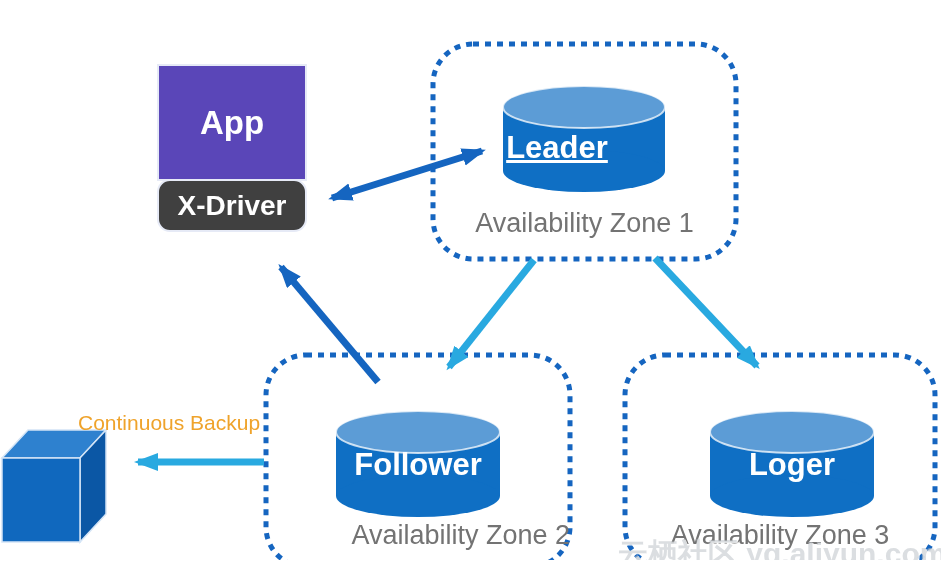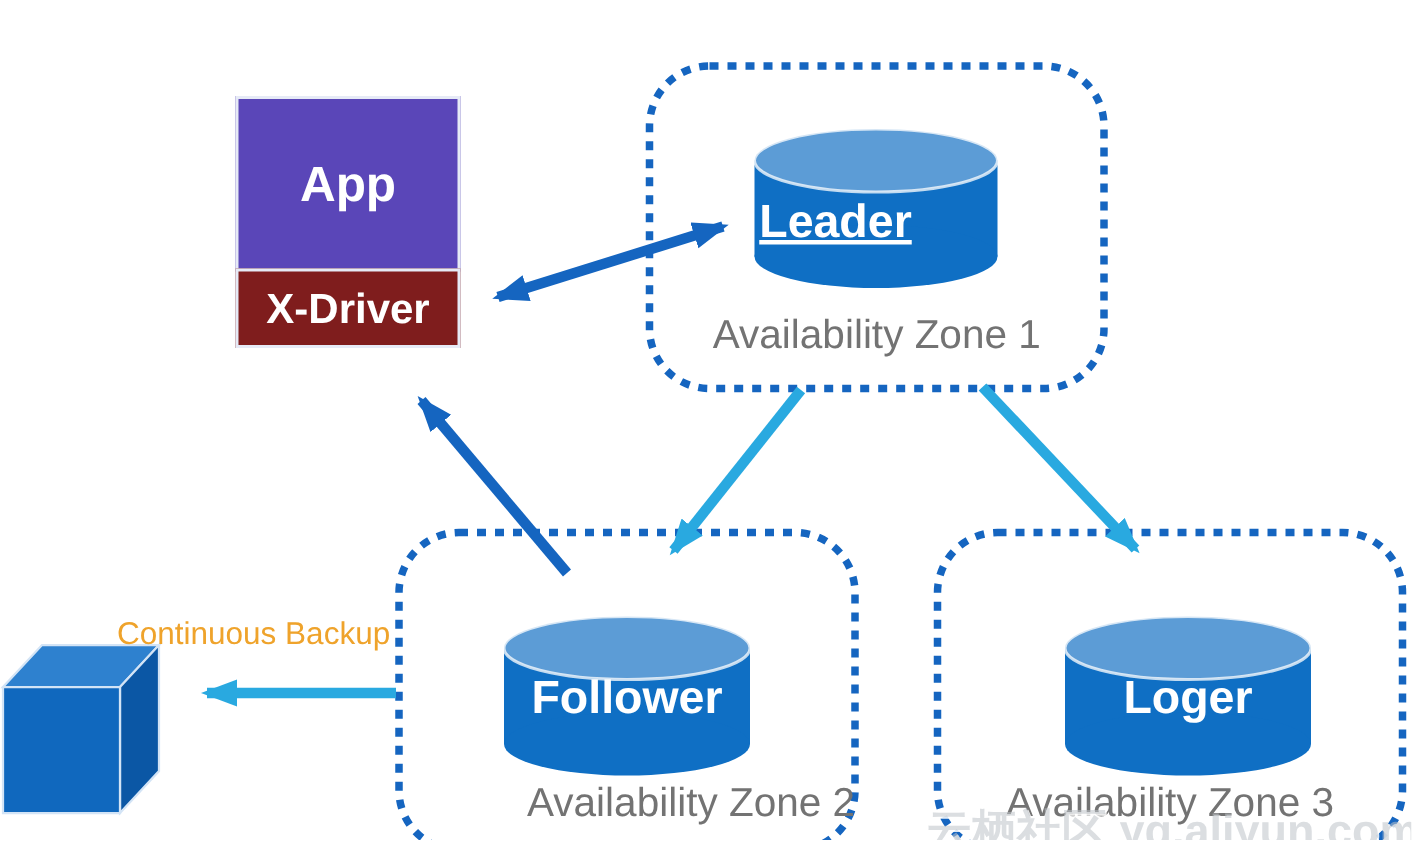--- a/index.html
+++ b/index.html
@@ -27,21 +27,21 @@
     position: absolute;
     display: flex;
     align-items: center;
     justify-content: center;
     color: #ffffff;
     font-weight: bold;
     border: 2px solid #e6eaf6;
     box-sizing: border-box;
   }
   .app-box   { left: 157px; top: 64px;  width: 150px; height: 117px; background: #5A46B8; font-size: 33px; }
-  .driver-box{ left: 157px; top: 179px; width: 150px; height: 53px;  background: #7f1d1d; font-size: 28px; }
+  .driver-box{ left: 157px; top: 179px; width: 150px; height: 53px;  background: #404040; font-size: 28px; border-radius: 13px; }
 
   .node-label {
     position: absolute;
     color: #ffffff;
     font-weight: bold;
     font-size: 31px;
     text-align: center;
   }
   .leader-label   { left: 476px; top: 130px; width: 162px; text-decoration: underline; }
   .follower-label { left: 336px; top: 447px; width: 164px; }

